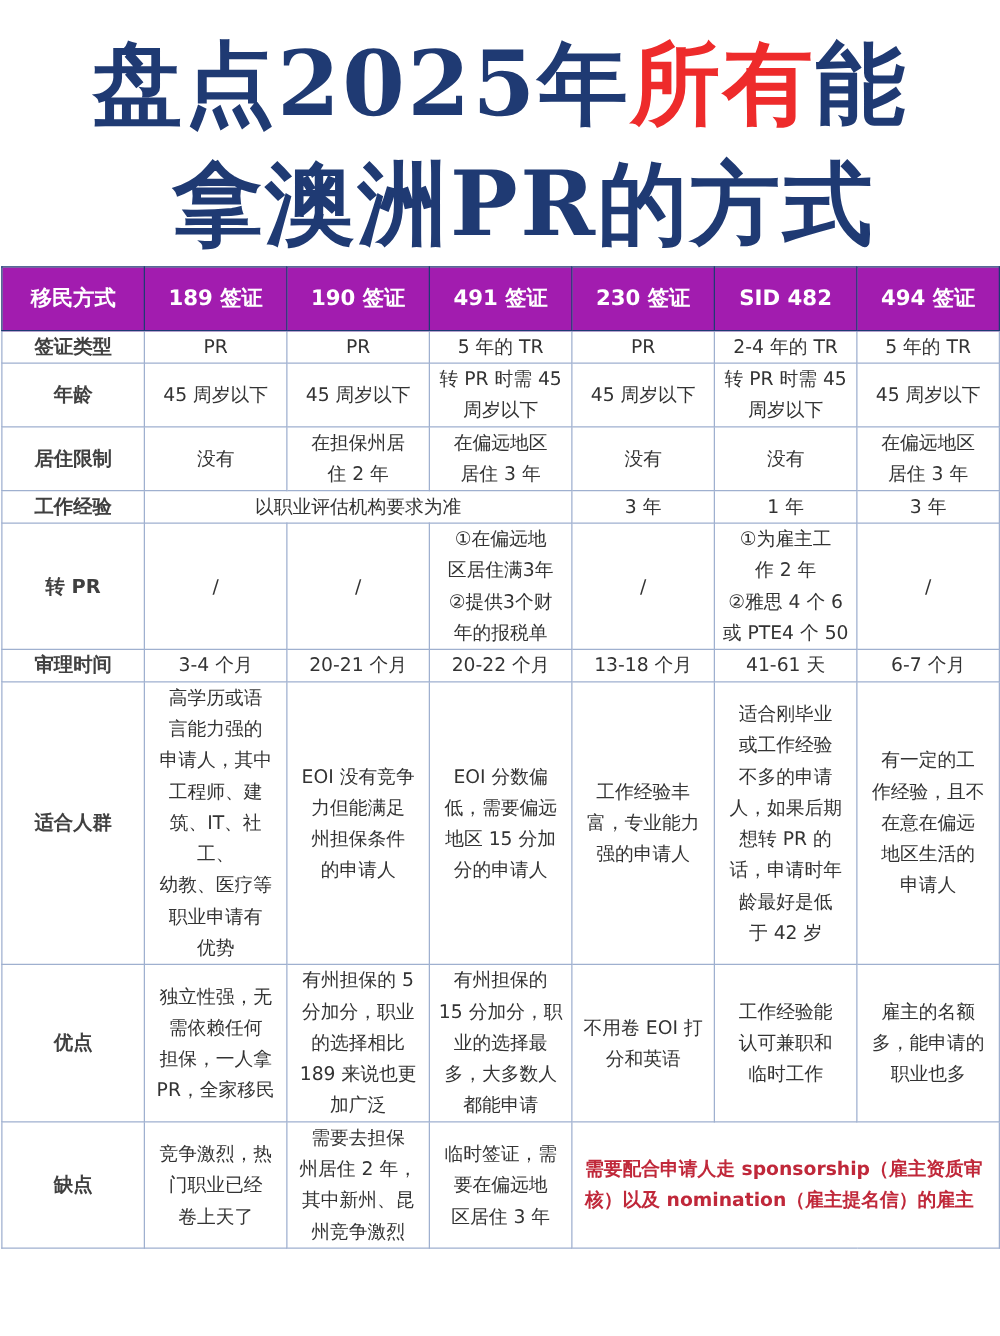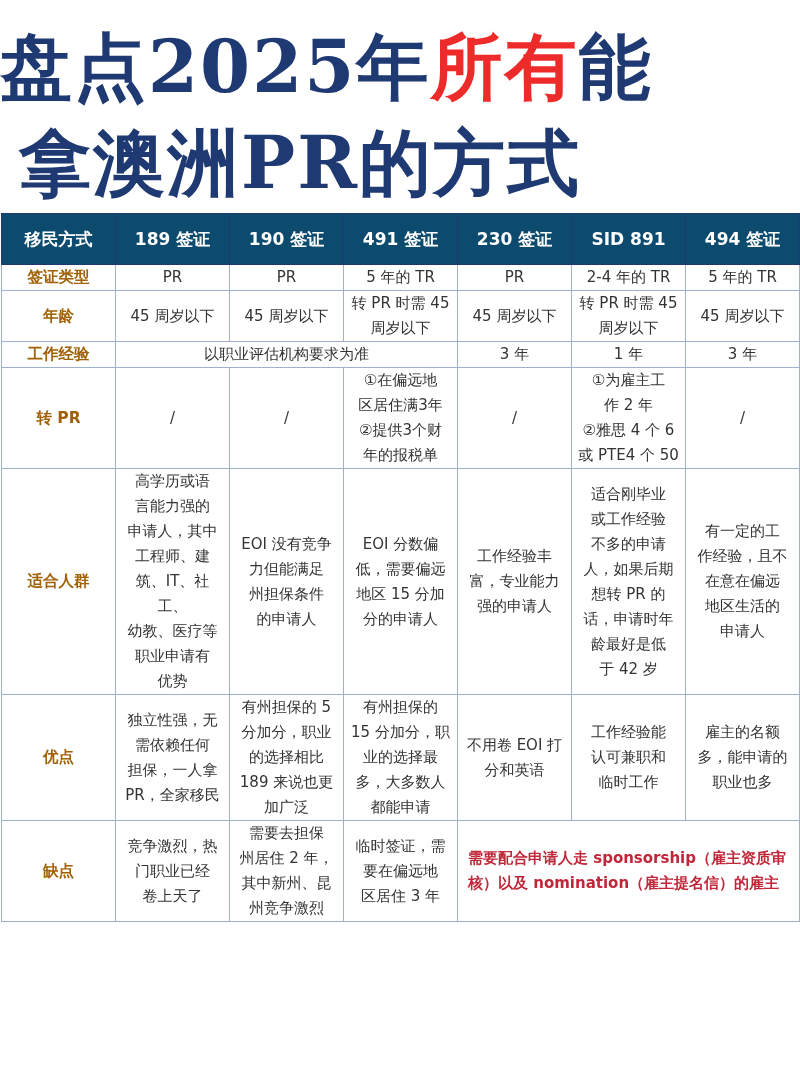--- a/index.html
+++ b/index.html
@@ -1,24 +1,24 @@
 <!DOCTYPE html>
 <html><head>
 <meta charset="utf-8">
 <style>
   html, body { margin:0; padding:0; background:#ffffff; }
   body { width:800px; height:1069px; overflow:hidden; position:relative; font-family:"DejaVu Sans", sans-serif; }
-  .title { position:absolute; left:0; width:800px; font-family:"DejaVu Serif", serif; font-weight:900; color:#1f3a73; letter-spacing:2px; }
+  .title { position:absolute; left:0; width:800px; text-align:center; font-family:"DejaVu Serif", serif; font-weight:900; color:#1f3a73; letter-spacing:2px; }
   .t1 { top:22px; font-size:72px; line-height:90px; }
   .t2 { top:118px; font-size:72px; line-height:90px;padding-left:19px; }
   .red { color:#ee2b2b; }
   table { position:absolute; left:1px; top:213px; width:798px; border-collapse:collapse; table-layout:fixed; }
   td, th { border:1px solid #9fb0cf; text-align:center; vertical-align:middle; padding:0 6px; font-size:15px; color:#333; line-height:25px; }
-  th { background:#0c4a6e; color:#fff; font-size:17px; font-weight:600; height:50px; border-color:#1f3a73; }
-  td.rowhead { font-weight:bold; color:#a16207; font-size:15.5px; }
+  th { background:#a21caf; color:#fff; font-size:17px; font-weight:600; height:50px; border-color:#1f3a73; }
+  td.rowhead { font-weight:bold; color:#404040; font-size:15.5px; }
   .hl { color:#c0283a; font-weight:bold; }
   .redtxt { color:#c0283a; font-weight:bold; text-align:left; padding:0 10px; }
   .pre { white-space:pre-line; }
 </style>
 </head>
 <body>
 
 <div class="title t1"><span>盘点2025年</span><span class="red">所有</span><span>能</span></div>
 <div class="title t2">拿澳洲PR的方式</div>
 
@@ -32,21 +32,21 @@
       <col style="width:114px">
       <col style="width:114px">
   </colgroup>
   <tbody>
       <tr>
     <th>移民方式</th>
     <th>189 签证</th>
     <th>190 签证</th>
     <th>491 签证</th>
     <th>230 签证</th>
-    <th>SID 891</th>
+    <th>SID 482</th>
     <th>494 签证</th>
   </tr>
   <tr style="height:26px">
     <td class="rowhead">签证类型</td>
     <td>PR</td>
     <td>PR</td>
     <td>5 年的 TR</td>
     <td>PR</td>
     <td>2-4 年的 TR</td>
     <td>5 年的 TR</td>
@@ -55,20 +55,32 @@
     <td class="rowhead">年龄</td>
     <td class="pre">45 周岁以下</td>
     <td class="pre">45 周岁以下</td>
     <td class="pre">转 PR 时需 45
 周岁以下</td>
     <td class="pre">45 周岁以下</td>
     <td class="pre">转 PR 时需 45
 周岁以下</td>
     <td class="pre">45 周岁以下</td>
   </tr>
+  <tr style="height:51px">
+    <td class="rowhead">居住限制</td>
+    <td class="pre">没有</td>
+    <td class="pre">在担保州居
+住 2 年</td>
+    <td class="pre">在偏远地区
+居住 3 年</td>
+    <td class="pre">没有</td>
+    <td class="pre">没有</td>
+    <td class="pre">在偏远地区
+居住 3 年</td>
+  </tr>
   <tr style="height:25px">
     <td class="rowhead">工作经验</td>
     <td colspan="3">以职业评估机构要求为准</td>
     <td>3 年</td>
     <td>1 年</td>
     <td>3 年</td>
   </tr>
   <tr style="height:101px">
     <td class="rowhead">转 PR</td>
     <td class="pre">/</td>
@@ -76,20 +88,29 @@
     <td class="pre">①在偏远地
 区居住满3年
 ②提供3个财
 年的报税单</td>
     <td class="pre">/</td>
     <td class="pre">①为雇主工
 作 2 年
 ②雅思 4 个 6
 或 PTE4 个 50</td>
     <td class="pre">/</td>
+  </tr>
+  <tr style="height:25px">
+    <td class="rowhead">审理时间</td>
+    <td>3-4 个月</td>
+    <td>20-21 个月</td>
+    <td>20-22 个月</td>
+    <td>13-18 个月</td>
+    <td>41-61 天</td>
+    <td>6-7 个月</td>
   </tr>
   <tr style="height:198px">
     <td class="rowhead">适合人群</td>
     <td class="pre">高学历或语
 言能力强的
 申请人，其中
 工程师、建
 筑、IT、社工、
 幼教、医疗等
 职业申请有

